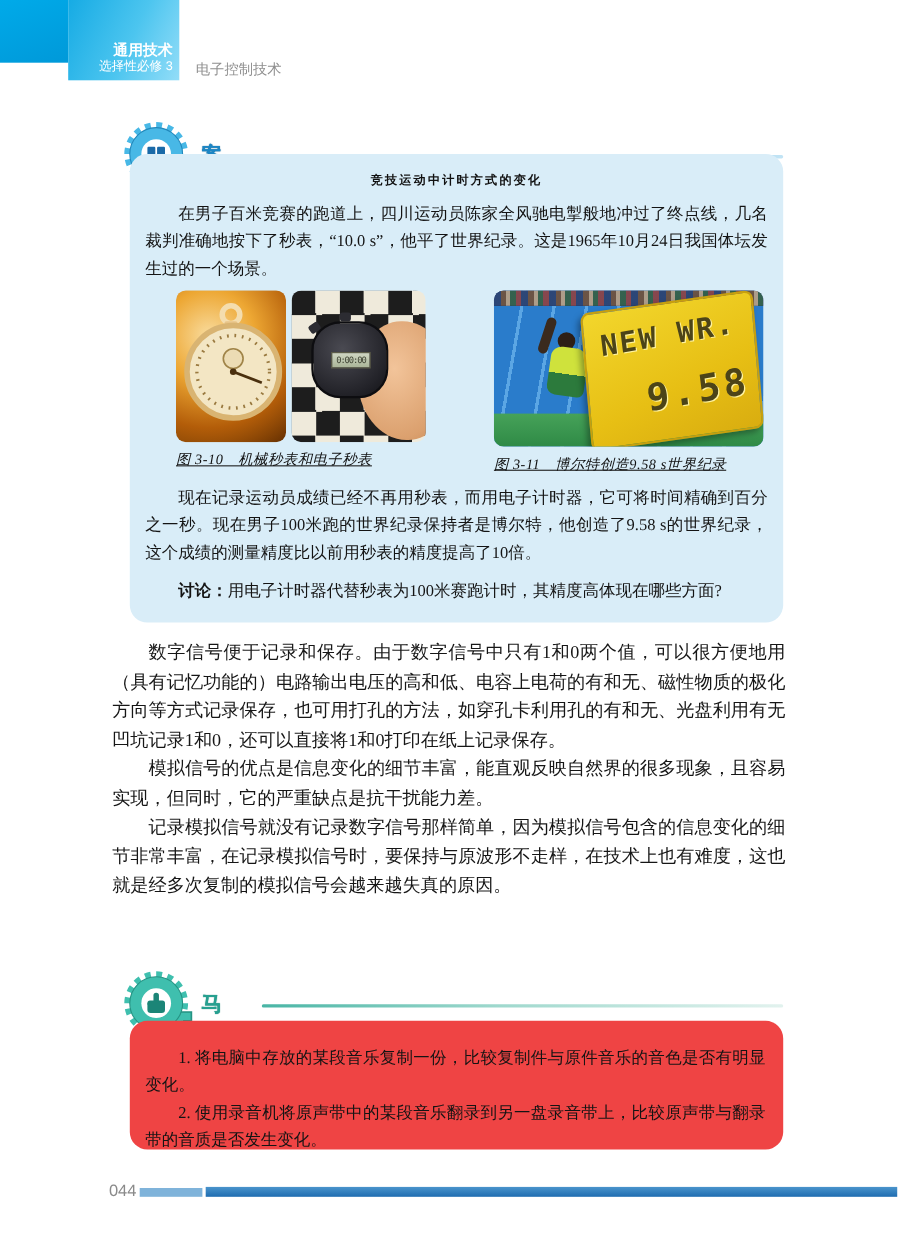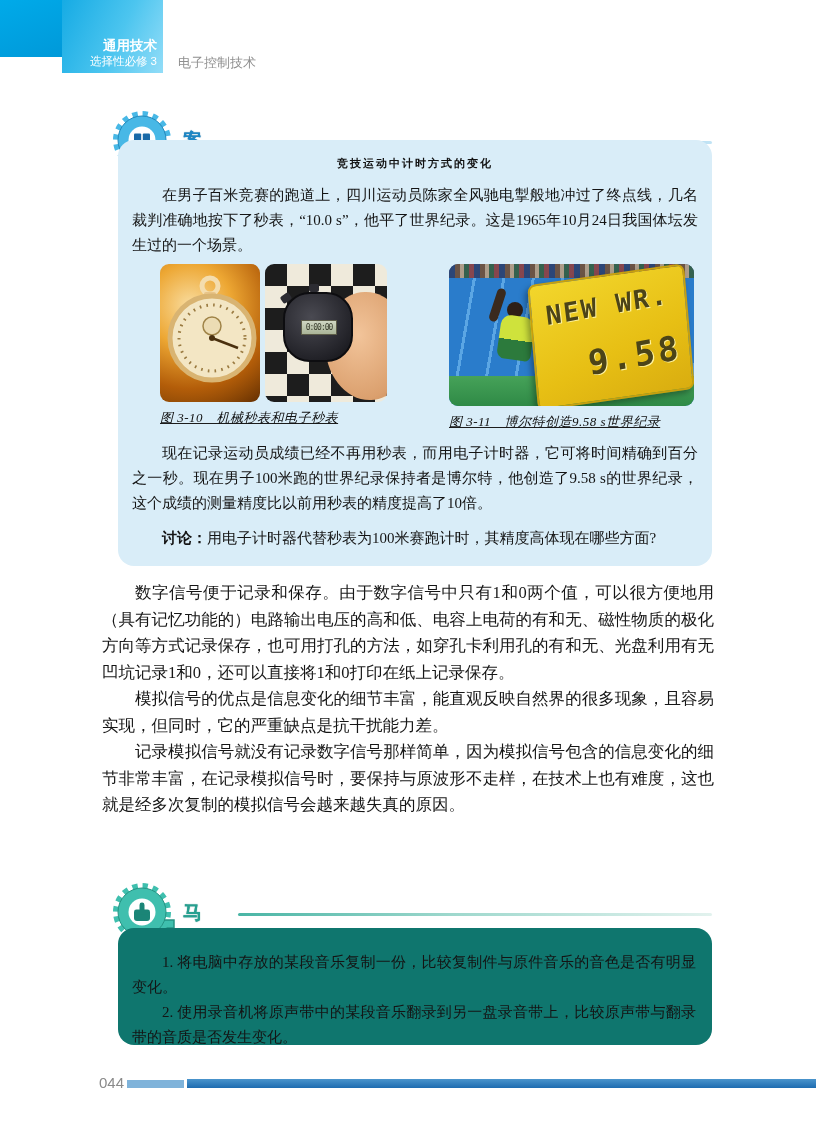--- a/index.html
+++ b/index.html
@@ -130,21 +130,21 @@
   
   .body-text { position: absolute; left: 102px; top: 580px; width: 612px; }
   .body-text p {
     font-size: 16.5px; line-height: 26.5px; text-align: justify; text-indent: 2em;
     color: #161616;
   }
 
   
   .action-box {
     position: absolute; left: 118px; top: 928px; width: 594px; height: 117px;
-    background: #0f766e; border-radius: 16px; overflow: hidden;
+    background: #ef4444; border-radius: 16px; overflow: hidden;
     padding: 22px 16px 0 14px;
   }
   .action-box p { font-size: 15px; line-height: 25px; text-align: justify; text-indent: 2em; color: #141414; }
 
   
   .footer-page { position: absolute; left: 99px; top: 1074px; color: #8a8a8a;
     font-family: "Liberation Sans", sans-serif; font-size: 15px; }
   .footer-bar-light { position: absolute; left: 127px; top: 1080px; width: 57px; height: 8px; background: #7fb3da; }
   .footer-bar-dark { position: absolute; left: 187px; top: 1079px; width: 629px; height: 9px;
     background: linear-gradient(180deg, #4a94cc, #1e6cb0); }

